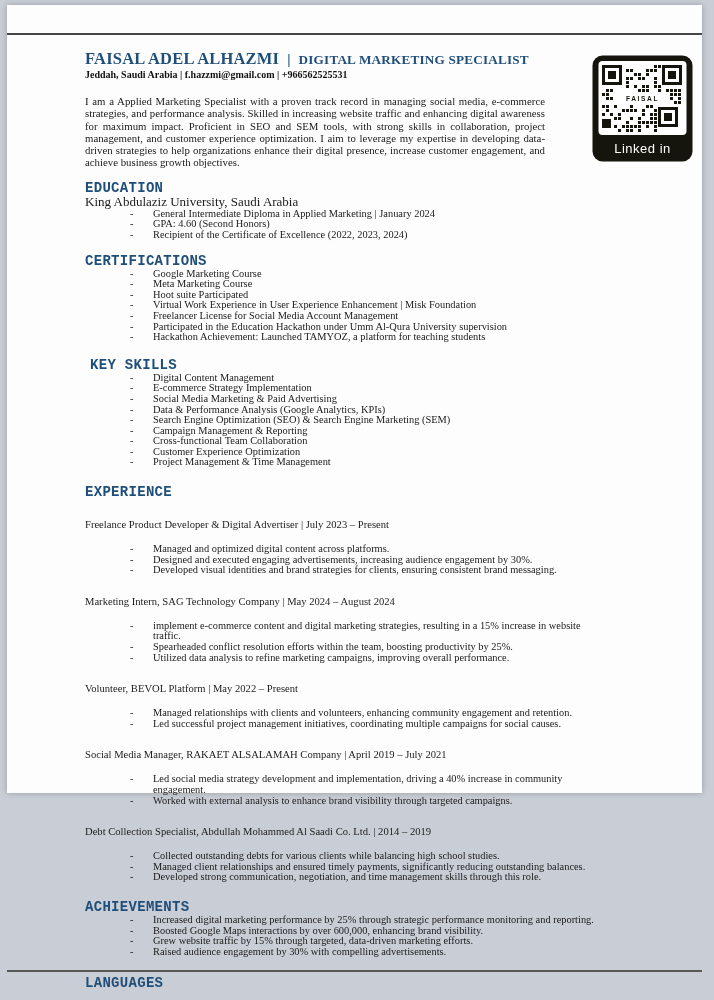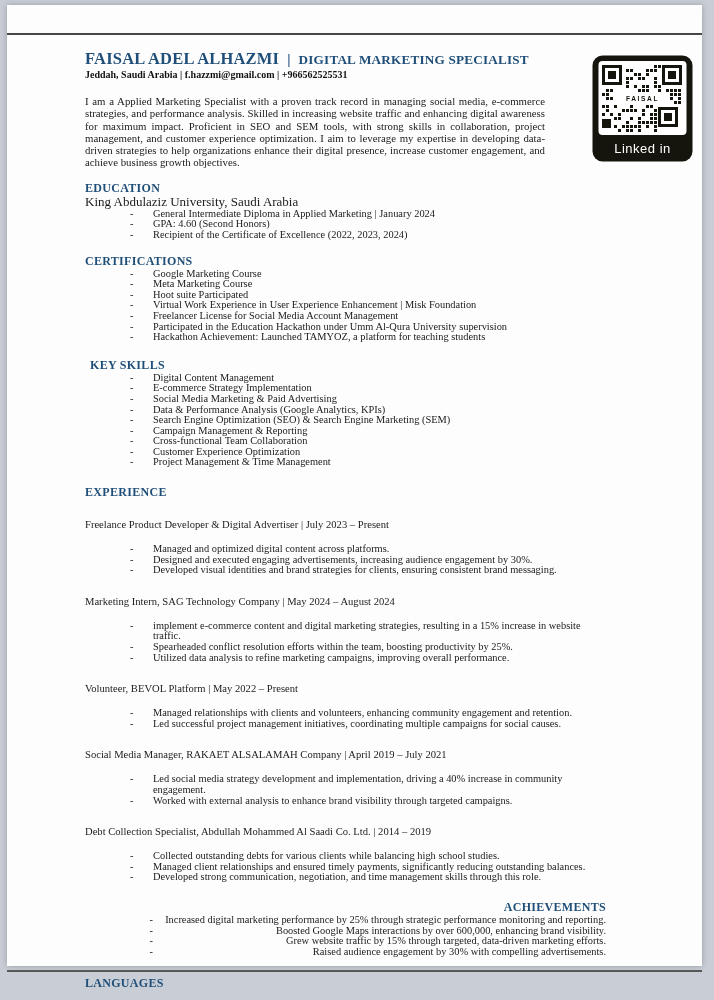--- a/index.html
+++ b/index.html
@@ -7,21 +7,21 @@
   body {
     background: #c9ced6;
     font-family: "Liberation Serif", serif;
     color: #1c1c1c;
     position: relative;
     overflow: hidden;
   }
   .sheet {
     position: absolute;
     left: 7px; top: 5px;
-    width: 695px; height: 961px;
+    width: 695px; height: 788px;
     background: #fdfdfd;
     box-shadow: 0 0 6px rgba(0,0,0,.25);
   }
   .rule {
     position: absolute;
     left: 0; width: 100%;
     background: #474747;
   }
   .rule-top { top: 28px; height: 2px; }
   .rule-bottom { top: 965px; height: 2px; background: #585858; }
@@ -34,29 +34,29 @@
   .person-name { font-size: 16.5px; font-weight: bold; letter-spacing: .2px; }
   .name-sep { font-size: 15px; font-weight: bold; padding: 0 4px; }
   .person-role { font-size: 13.2px; font-weight: bold; letter-spacing: .2px; }
   .contact-line { margin-top: 0; font-size: 10px; font-weight: bold; color: #111; }
   .summary {
     margin-top: 15px;
     font-size: 10.8px; line-height: 12.3px;
     max-width: 460px; text-align: justify; color: #1a1a1a;
   }
   .section-heading {
-    color: #1f4e79; font-weight: bold; font-size: 12px;
-    letter-spacing: .3px; line-height: 13px;
+    color: #1f4e79; font-weight: bold; font-size: 14px;
+    letter-spacing: .3px; line-height: 13px; font-family: Liberation Mono, monospace;
   }
   .sec-education { margin-top: 13px; }
   .sec-certifications { margin-top: 14px; }
   .sec-keyskills { margin-top: 16px; }
   .sec-keyskills .section-heading { margin-left: 5px; }
   .sec-experience { margin-top: 18px; }
-  .sec-achievements { margin-top: 18px; text-align: right; }
+  .sec-achievements { margin-top: 18px; }
   .sec-languages { margin-top: 20px; }
   .institution { font-size: 13px; line-height: 12px; margin-top: 1px; }
   .bullets { margin-top: 1px; }
   .bullet-row {
     display: flex;
     padding-left: 45px;
     font-size: 10.4px; line-height: 10.6px;
     color: #1a1a1a;
   }
   .bullet-row::before {

